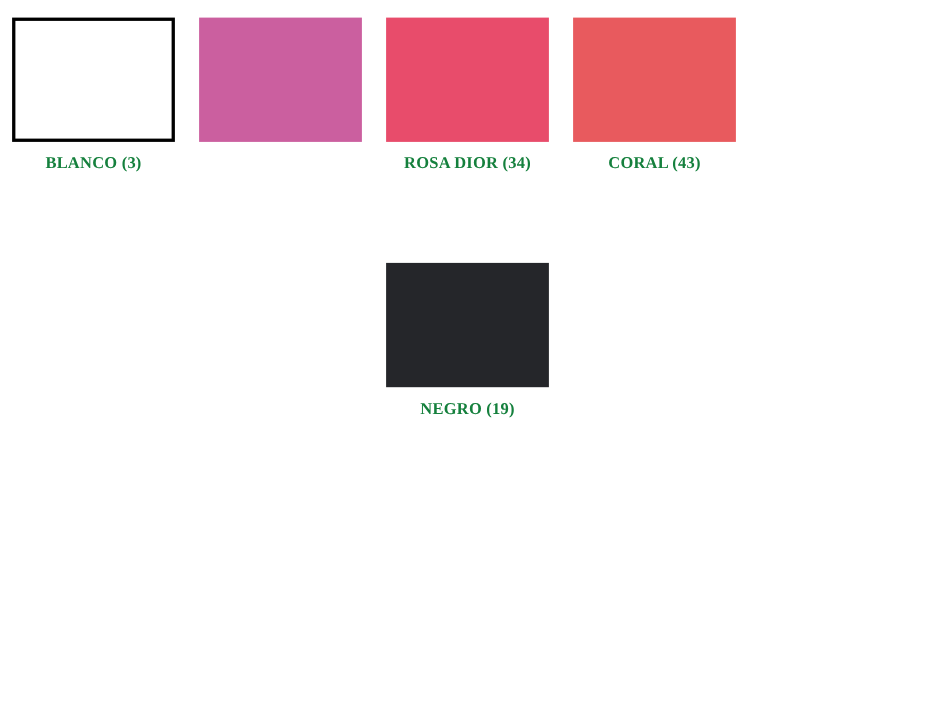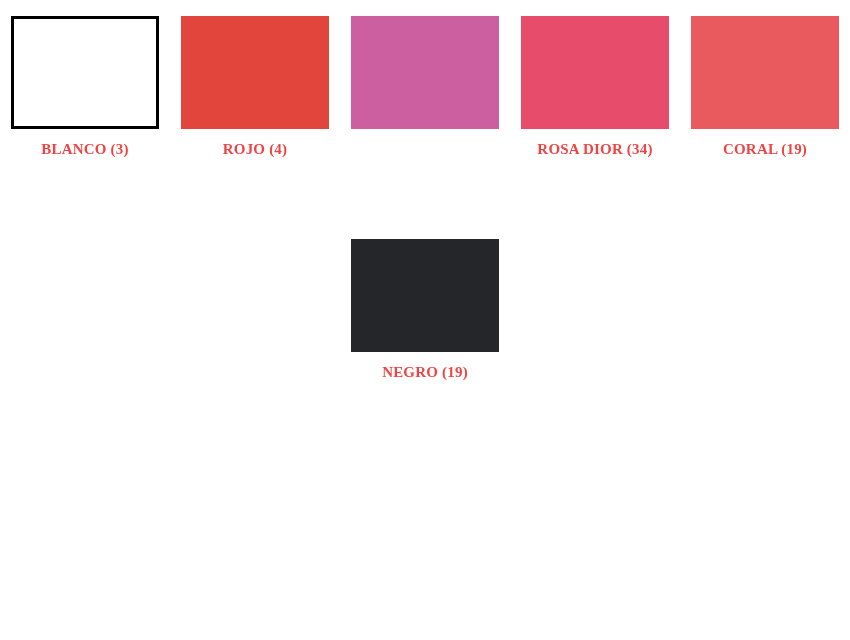--- a/index.html
+++ b/index.html
@@ -57,49 +57,45 @@
     border: 3px solid #000000;
   }
 
   .swatch-label {
     margin-top: 11px;
     font-family: "Liberation Serif", "DejaVu Serif", serif;
     font-weight: bold;
     font-size: 15px;
     line-height: 18px;
     letter-spacing: 0.2px;
-    color: #ef4444;
+    color: #15803d;
     text-align: center;
     white-space: nowrap;
   }
 </style>
 </head>
 <body style="background: rgb(255, 255, 255); color: rgb(0, 0, 0);">
 
 <div id="palette-sheet">
 
   <div class="swatch-row" id="swatch-row-1">
       <div class="swatch-cell">
         <div class="swatch-chip bordered" style="background: rgb(255, 255, 255); border-color: rgb(0, 0, 0);"></div>
         <div class="swatch-label">BLANCO (3)</div>
       </div>
       <div class="swatch-cell">
-        <div class="swatch-chip" style="background: rgb(226, 69, 59);"></div>
-        <div class="swatch-label">ROJO (4)</div>
-      </div>
-      <div class="swatch-cell">
         <div class="swatch-chip" style="background: rgb(203, 95, 159);"></div>
       </div>
       <div class="swatch-cell">
         <div class="swatch-chip" style="background: rgb(232, 76, 107);"></div>
         <div class="swatch-label">ROSA DIOR (34)</div>
       </div>
       <div class="swatch-cell">
         <div class="swatch-chip" style="background: rgb(232, 90, 94);"></div>
-        <div class="swatch-label">CORAL (19)</div>
+        <div class="swatch-label">CORAL (43)</div>
       </div>
     </div>
 
   <div class="swatch-row" id="swatch-row-2">
       <div class="swatch-cell"></div>
       <div class="swatch-cell"></div>
       <div class="swatch-cell">
         <div class="swatch-chip" style="background: rgb(37, 38, 42);"></div>
         <div class="swatch-label">NEGRO (19)</div>
       </div>

